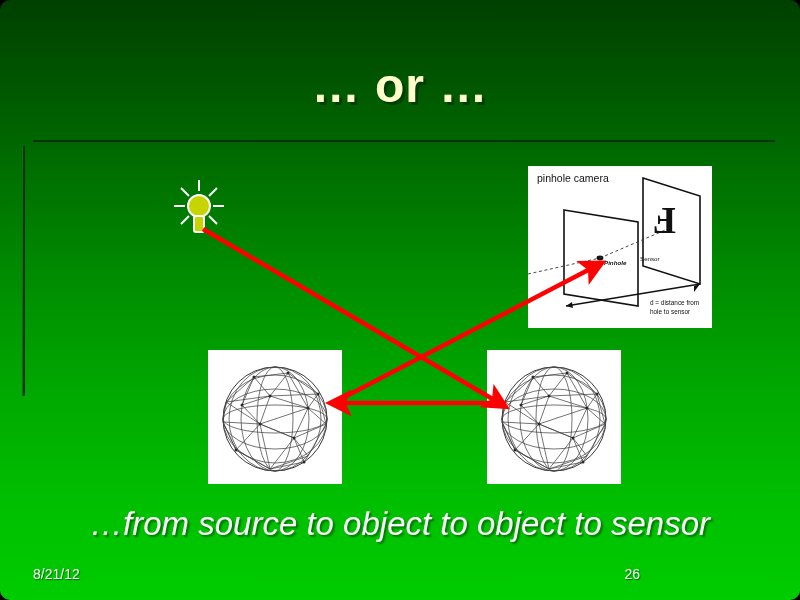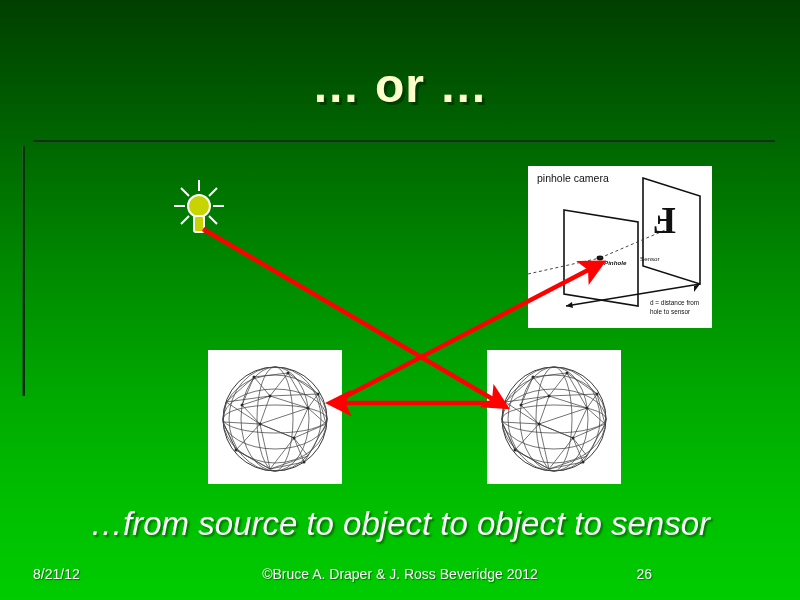--- a/index.html
+++ b/index.html
@@ -13,20 +13,21 @@
     height: 600px;
     overflow: hidden;
     background: linear-gradient(to bottom,
        #003f00 0%,
        #006400 22%,
        #008a00 45%,
        #00a800 65%,
        #00c000 85%,
        #00cc00 100%);
     font-family: "Liberation Sans", sans-serif;
+    border-radius: 10px;
     -webkit-font-smoothing: antialiased;
   }
 
   
   #title {
     position: absolute;
     left: 0;
     top: 62px;
     width: 800px;
     text-align: center;
@@ -109,21 +110,21 @@
     top: 566px;
     width: 661px;
     height: 22px;
     color: #ffffff;
     font-size: 14px;
     text-shadow: 1px 1px 1px rgba(0,60,0,0.6);
     padding-left: 12px;
   }
   #footer-date   { position: absolute; left: 33px;  top: 0; }
   #footer-center { position: absolute; left: 0; top: 0; width: 800px; text-align: center; }
-  #footer-page   { position: absolute; right: 21px; top: 0; margin-left: 6px; }
+  #footer-page   { position: absolute; right: 33px; top: 0; margin-left: 6px; }
 </style>
 </head>
 <body>
 
 <div id="slide">
 
   <div id="title">… or …</div>
 
   <div id="divider-h"></div>
   <div id="divider-v"></div>
@@ -285,17 +286,16 @@
 
     <line x1="506" y1="403" x2="341" y2="403" stroke="#ff0000" stroke-width="4.5" marker-end="url(#ah)"></line>
 
     <line x1="333" y1="403" x2="592" y2="268" stroke="#ff0000" stroke-width="4.5" marker-end="url(#ah)"></line>
   </svg>
 
   <div id="caption">…from source to object to object to sensor</div>
 
   <div id="footer">
     <span id="footer-date">8/21/12</span>
-    <span id="footer-center">©Bruce A. Draper &amp; J. Ross Beveridge 2012</span>
     <span id="footer-page">26</span>
   </div>
 
 </div>
 
 </body></html>

